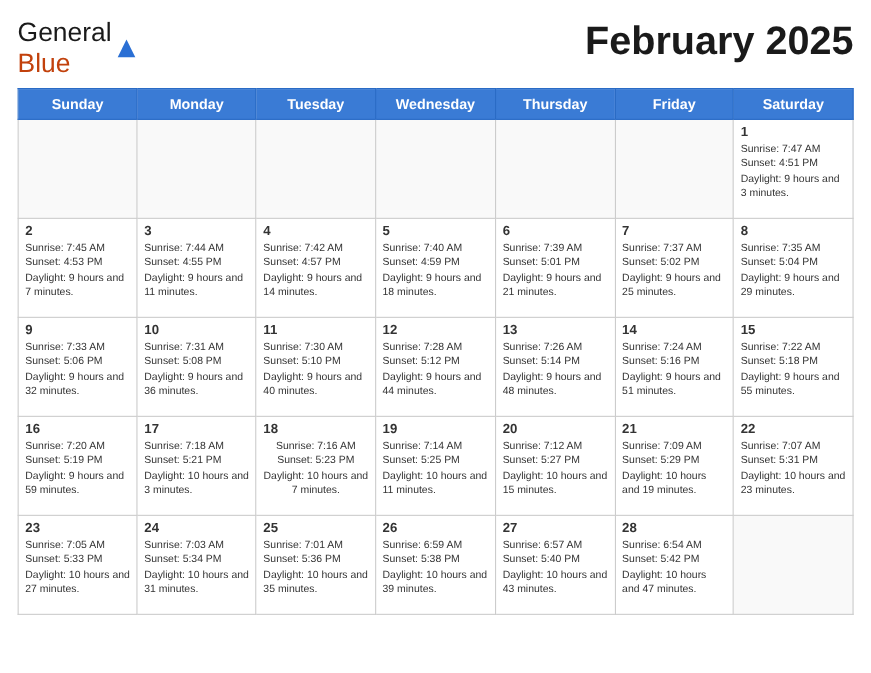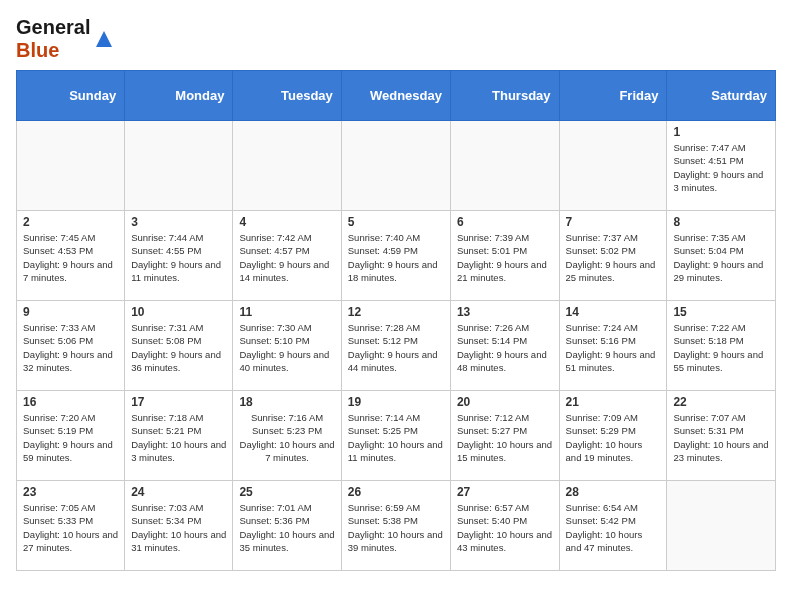--- a/index.html
+++ b/index.html
@@ -12,22 +12,22 @@
     }
     .header-area {
       display: flex;
       justify-content: space-between;
       align-items: flex-start;
       margin-bottom: 8px;
     }
     .logo {
       display: flex;
       align-items: center;
-      font-size: 20px;
-      font-weight: bold;
+      font-size: 24px;
+      font-weight: normal;
       color: #1a1a1a;
     }
     .logo-general { color: #1a1a1a; }
     .logo-blue { color: #c2410c; }
     .logo-icon {
       width: 24px;
       height: 24px;
       margin-left: 2px;
     }
     .title-area { text-align: right; }
@@ -41,22 +41,22 @@
       color: #555;
     }
     .calendar {
       width: 100%;
       border-collapse: collapse;
       border: 1px solid #ccc;
     }
     .calendar th {
       background-color: #3a7bd5;
       color: white;
-      text-align: right;
-      padding: 17px 8px;
+      text-align: center;
+      padding: 6px 8px;
       font-size: 13px;
       font-weight: bold;
       border: 1px solid #2a6bc5;
     }
     .calendar td {
       vertical-align: top;
       border: 1px solid #ccc;
       padding: 4px 6px;
       width: 110px;
       min-height: 90px;
@@ -89,20 +89,21 @@
   <div class="logo">
     <div>
       <span class="logo-general">General</span><br>
       <span class="logo-blue">Blue</span>
     </div>
     <svg class="logo-icon" viewBox="0 0 24 24">
       <polygon points="4,20 12,4 20,20" fill="#2a6fd4"></polygon>
     </svg>
   </div>
   <div class="title-area">
+    <div class="month-title">February 2025</div>
   </div>
 </div>
 
 <table class="calendar">
   <thead>
     <tr>
       <th>Sunday</th>
       <th>Monday</th>
       <th>Tuesday</th>
       <th>Wednesday</th>

